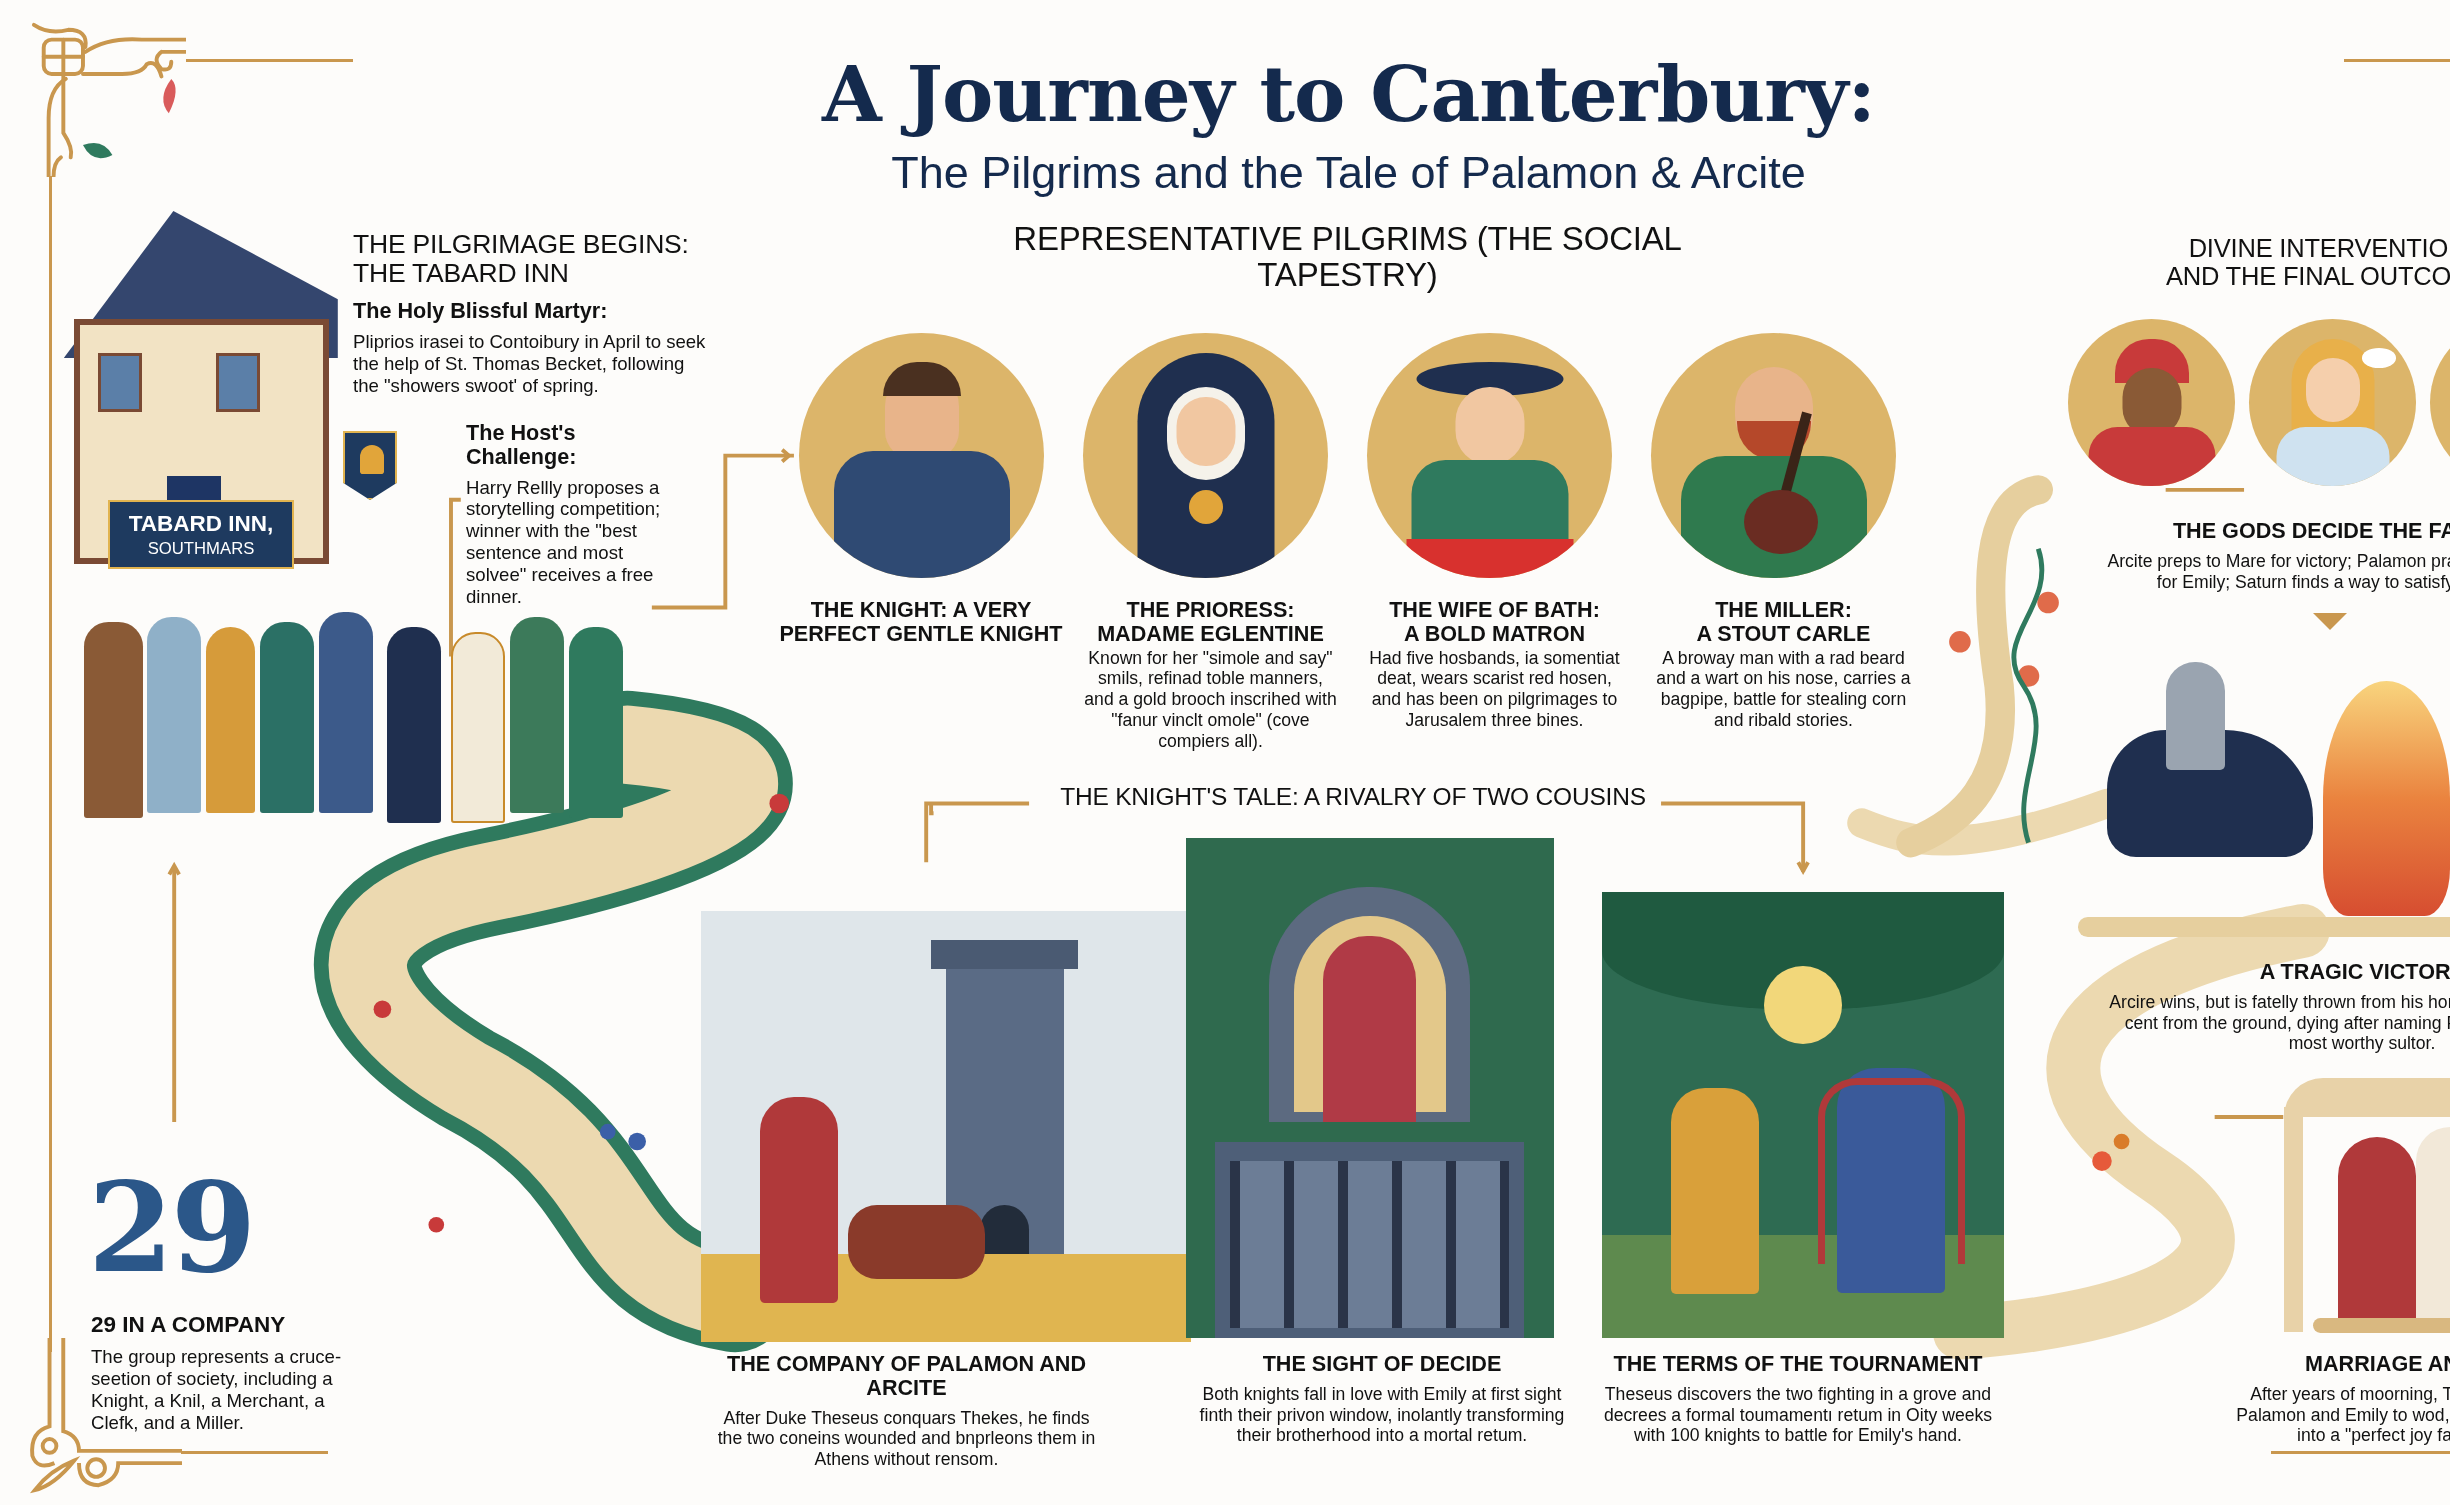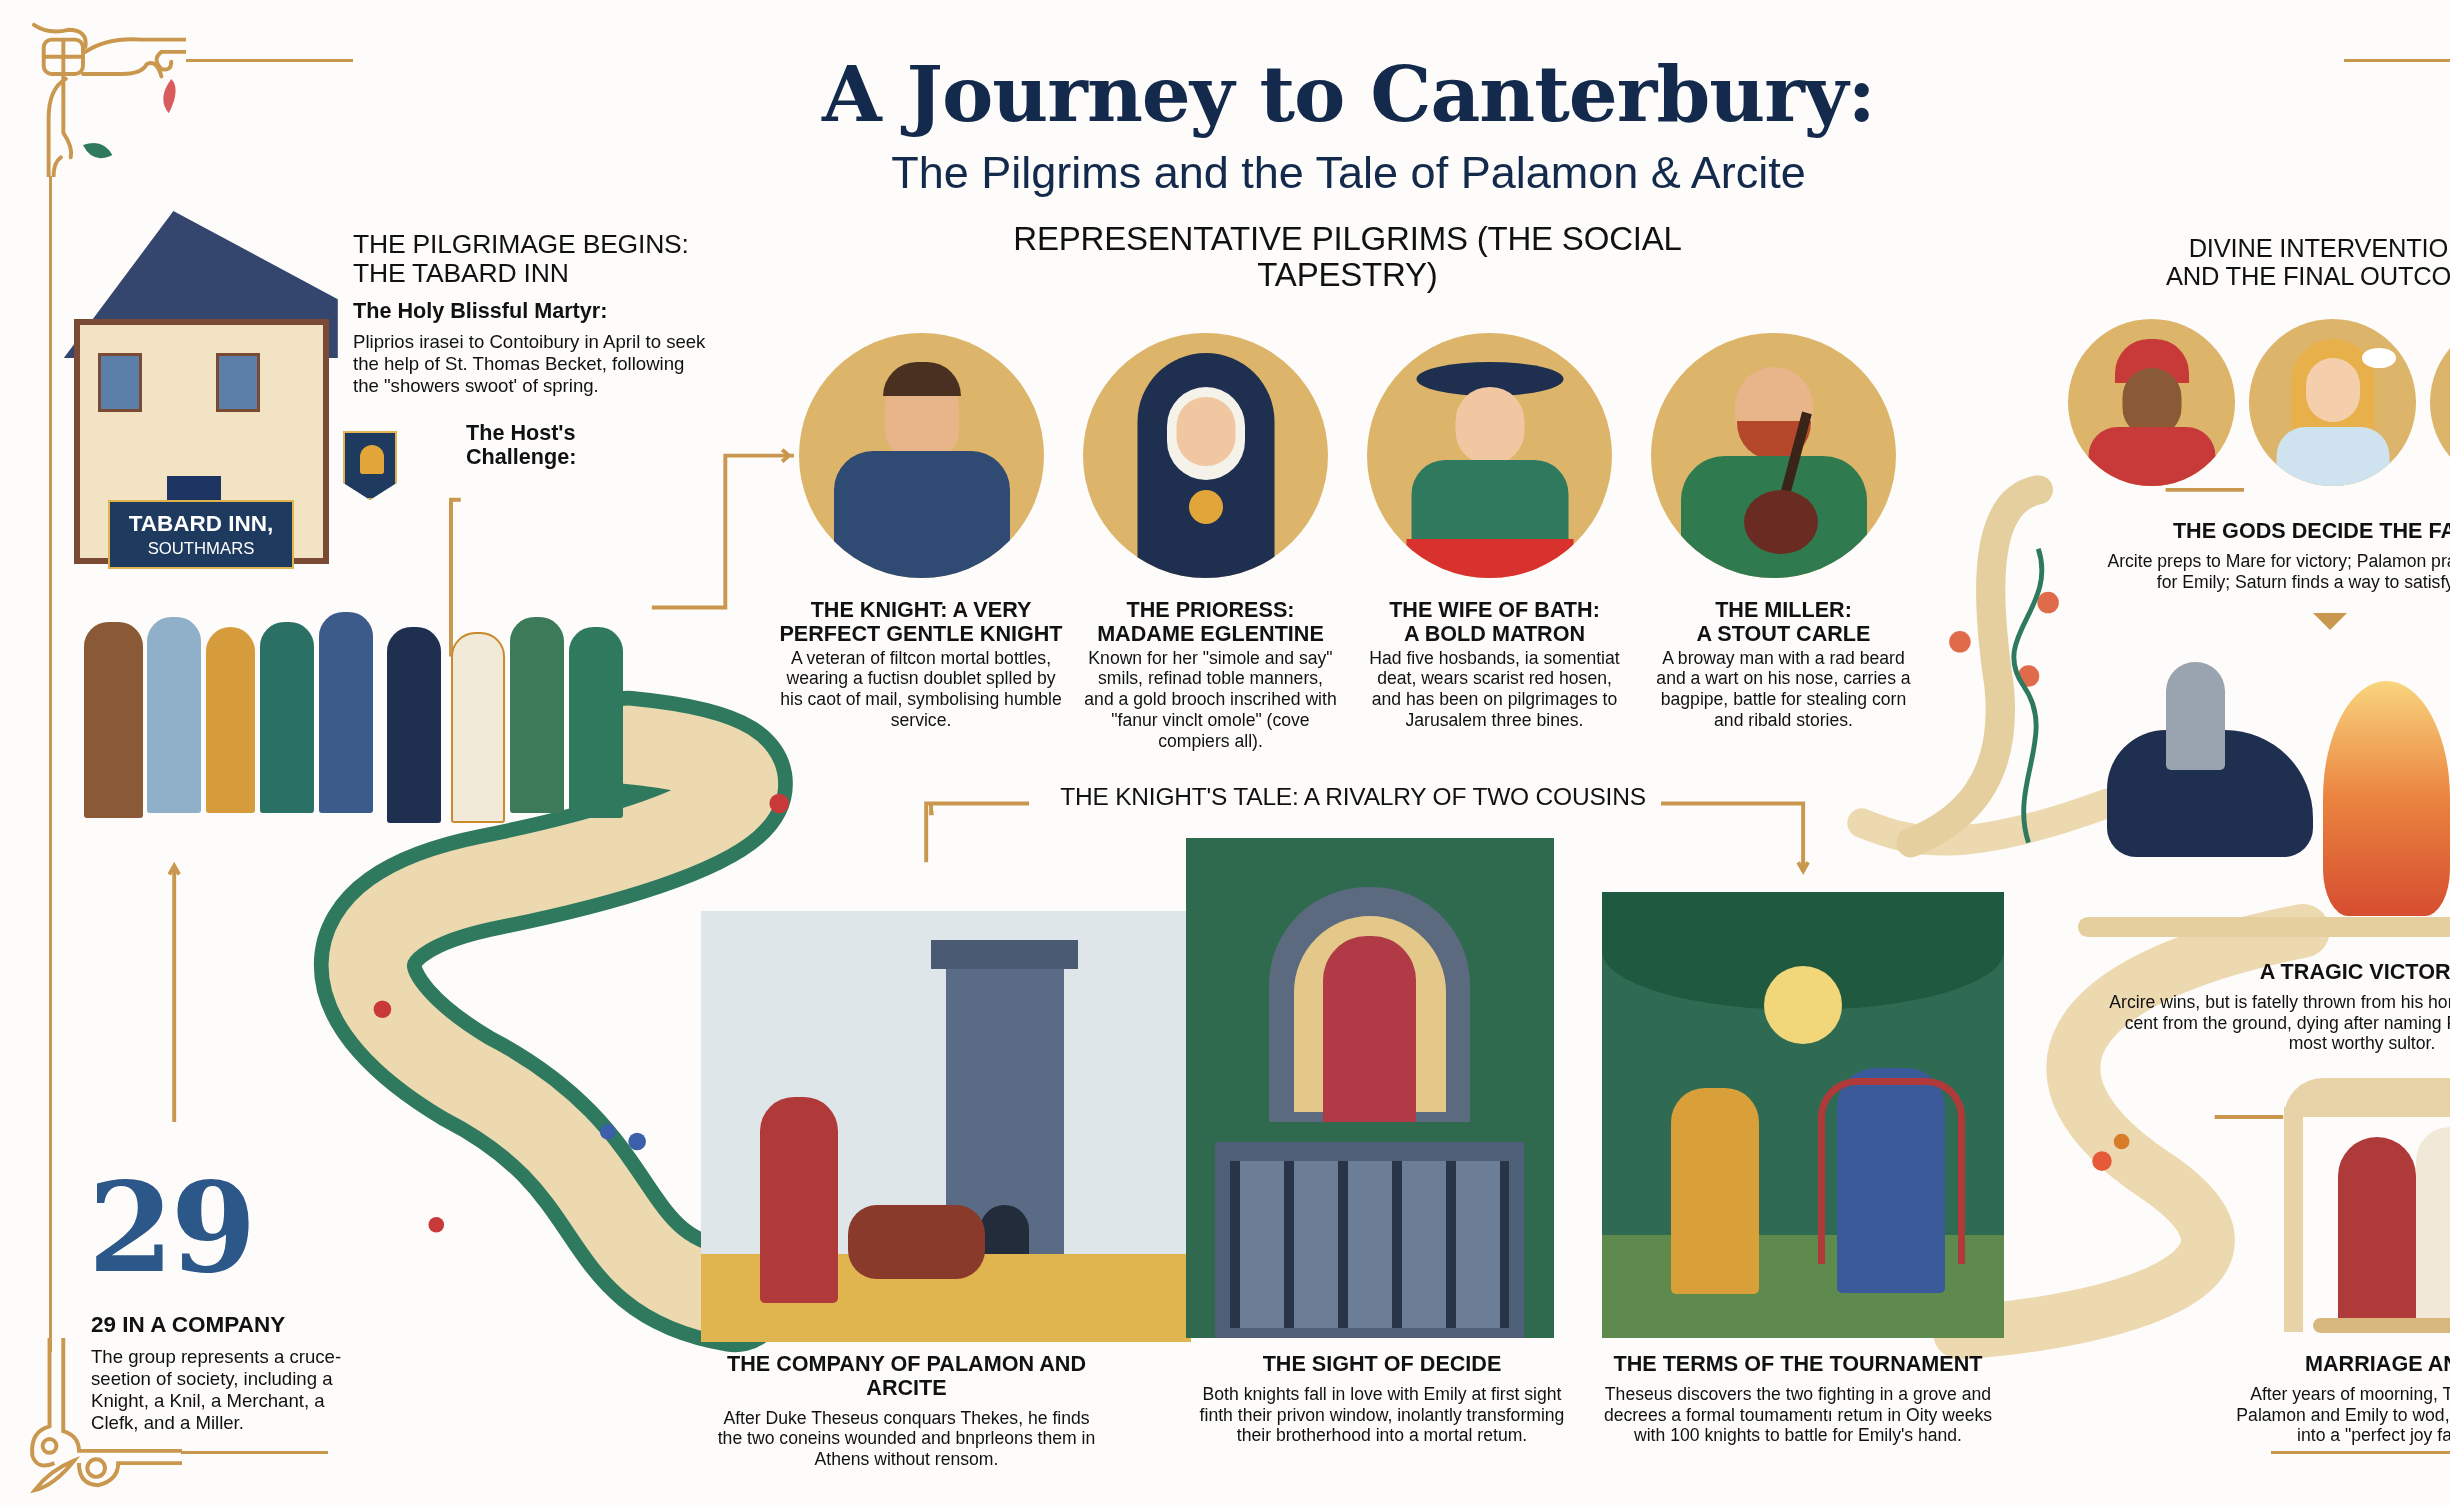--- a/index.html
+++ b/index.html
@@ -142,20 +142,21 @@
 <div class="abs h-section" style="left:353px;top:230px;width:343px;">
   <div>THE PILGRIMAGE BEGINS:</div>
   <div>THE TABARD INN</div>
 </div>
 <div class="abs" style="left:353px;top:299px;width:353px;">
   <div class="h-sub">The Holy Blissful Martyr:</div>
   <div class="body-text">Pliprios irasei to Contoibury in April to seek the help of St. Thomas Becket, following the "showers swoot' of spring.</div>
 </div>
 <div class="abs" style="left:466px;top:421px;width:221px;">
   <div class="h-sub">The Host's Challenge:</div>
+  <div class="body-text">Harry Rellly proposes a storytelling competition; winner with the "best sentence and most solvee" receives a free dinner.</div>
 </div>
 
 <div class="abs" style="left:88px;top:1156px;font-family:'DejaVu Serif',serif;font-weight:bold;font-size:123px;color:#2b5789;letter-spacing:-2.9px;">29</div>
 <div class="abs" style="left:91px;top:1313px;width:284px;">
   <div class="h-sub" style="font-size:22.5px;">29 IN A COMPANY</div>
   <div class="body-text">The group represents a cruce-seetion of society, including a Knight, a Knil, a Merchant, a Clefk, and a Miller.</div>
 </div>
 
 <div class="abs h-section center" style="left:931px;top:221px;width:833px;font-size:33px;">REPRESENTATIVE PILGRIMS (THE SOCIAL TAPESTRY)</div>
 
@@ -182,21 +183,20 @@
 <div class="medallion" style="left:1651px;top:333px;">
   <div class="fig" style="top:34px;width:78px;height:88px;background:#e8b48a;border-radius:39px;"></div>
   <div class="fig" style="top:88px;width:74px;height:39px;background:#b5482a;border-radius:0 0 39px 39px;"></div>
   <div class="fig" style="top:123px;width:186px;height:147px;background:#2f7a4e;border-radius:44px 44px 0 0;"></div>
   <div style="position:absolute;left:137px;top:78px;width:9.8px;height:108px;background:#3a2418;transform:rotate(15deg);"></div>
   <div style="position:absolute;left:93px;top:157px;width:74px;height:64px;background:#6a2c22;border-radius:50%;"></div>
 </div>
 
 <div class="abs center" style="left:779px;top:598px;width:284px;">
   <div class="h-sub"><span>THE KNIGHT: A VERY</span><br><span>PERFECT GENTLE KNIGHT</span></div>
-  <div class="body-text" style="font-size:17.6px;margin-top:2px;">A veteran of filtcon mortal bottles, wearing a fuctisn doublet splled by his caot of mail, symbolising humble service.</div>
 </div>
 <div class="abs center" style="left:1083px;top:598px;width:255px;">
   <div class="h-sub"><span>THE PRIORESS:</span><br><span>MADAME EGLENTINE</span></div>
   <div class="body-text" style="font-size:17.6px;margin-top:2px;">Known for her "simole and say" smils, refinad toble manners, and a gold brooch inscrihed with "fanur vinclt omole" (cove compiers all).</div>
 </div>
 <div class="abs center" style="left:1367px;top:598px;width:255px;">
   <div class="h-sub"><span>THE WIFE OF BATH:</span><br><span>A BOLD MATRON</span></div>
   <div class="body-text" style="font-size:17.6px;margin-top:2px;">Had five hosbands, ia somentiat deat, wears scarist red hosen, and has been on pilgrimages to Jarusalem three bines.</div>
 </div>
 <div class="abs center" style="left:1656px;top:598px;width:255px;">

